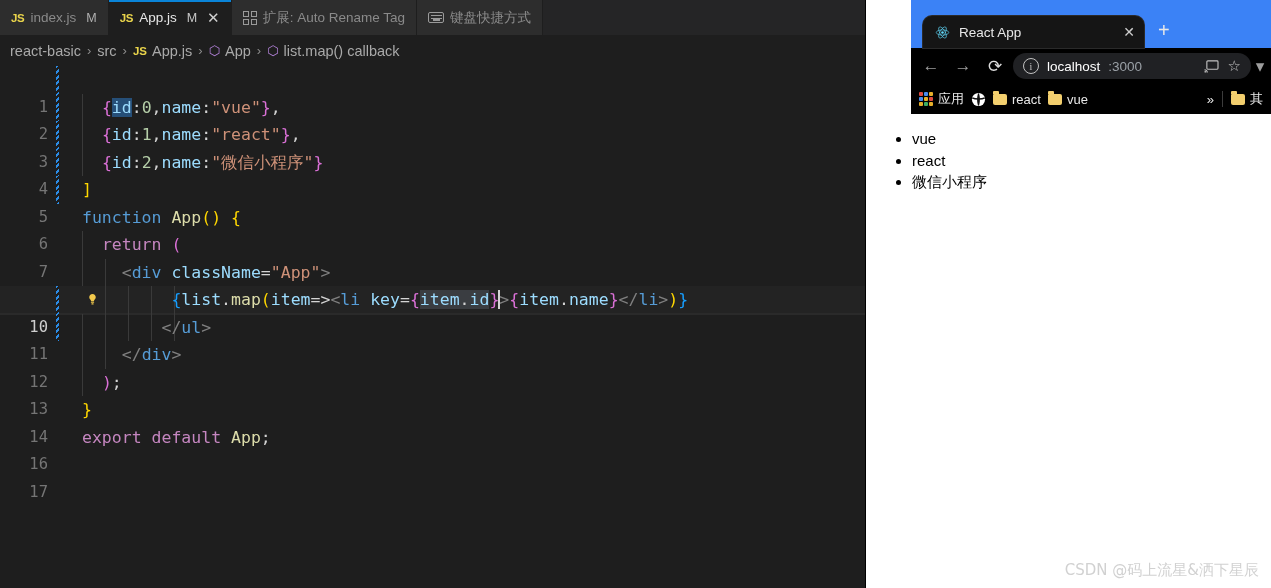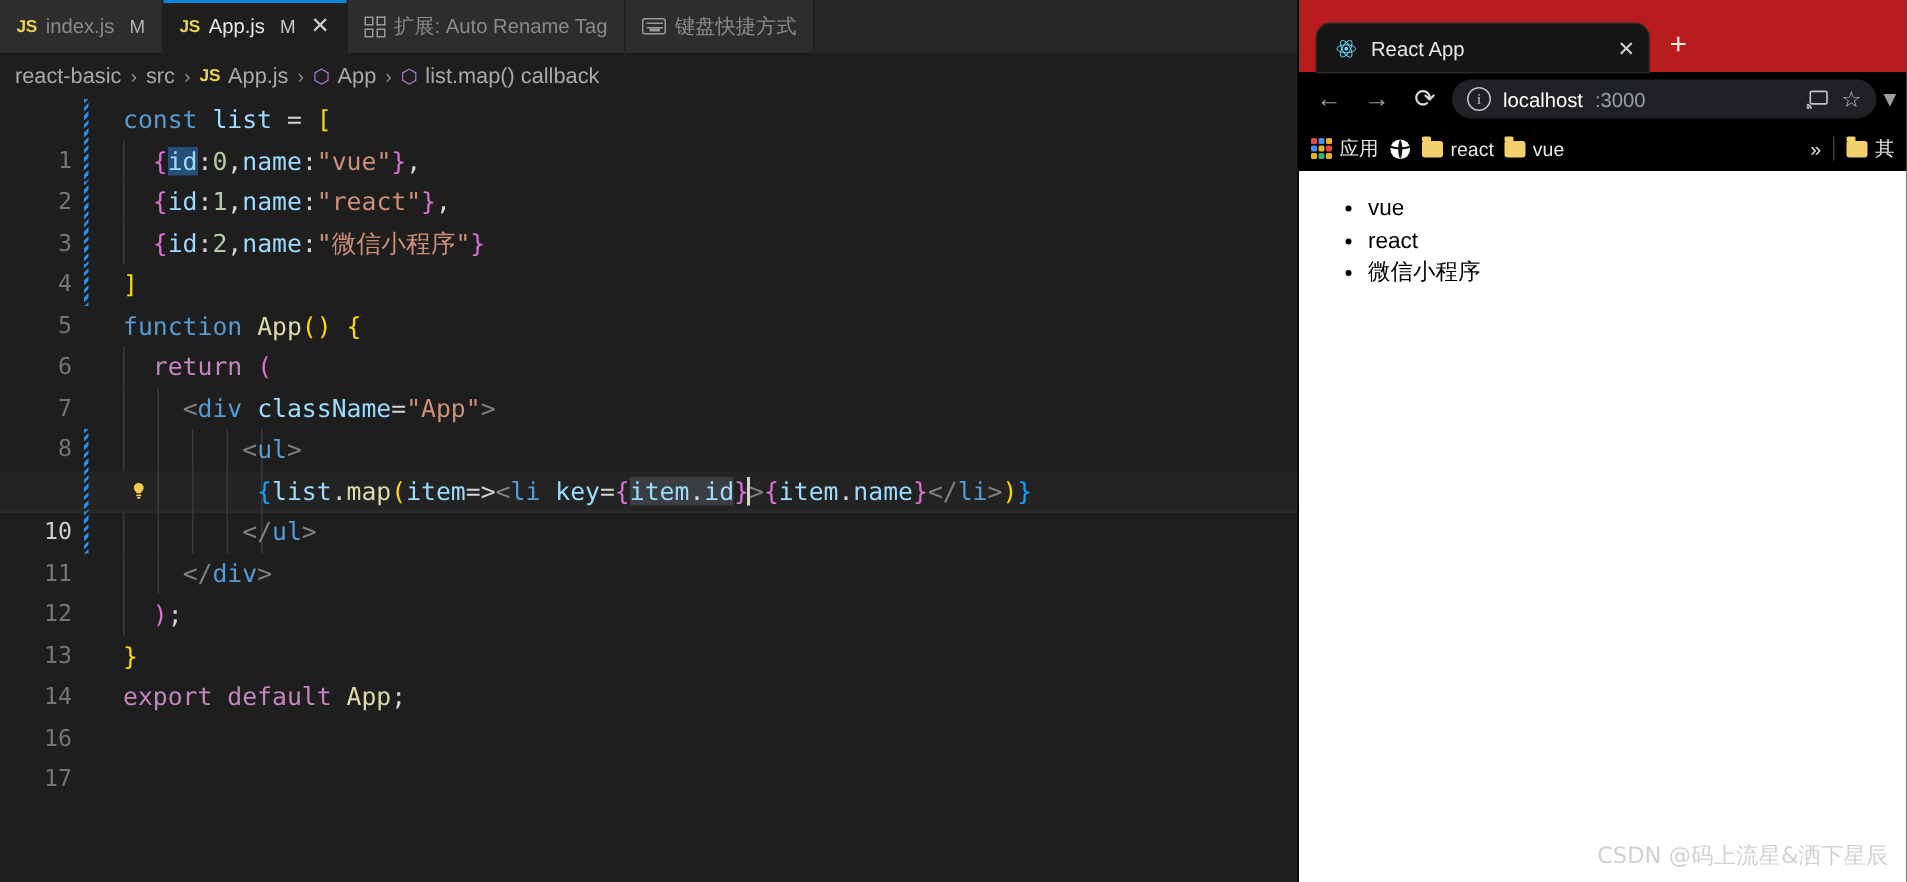--- a/index.html
+++ b/index.html
@@ -3,21 +3,21 @@
 <meta charset="utf-8">
 <style>
   html,body{margin:0;padding:0;}
   body{
     width:1271px;height:588px;overflow:hidden;
     background:#1e1e1e;
     font-family:"Liberation Sans","DejaVu Sans",sans-serif;
     position:relative;
   }
   
-  #vscode{position:absolute;left:0;top:0;width:1035px;height:588px;background:#404040;}
+  #vscode{position:absolute;left:0;top:0;width:1035px;height:588px;background:#5eead4;}
   .tabbar{height:35px;background:#252526;display:flex;align-items:stretch;}
   .tab{display:flex;align-items:center;gap:6px;padding:0 11px;
        background:#2d2d2d;color:#8a8a8a;font-size:13.5px;position:relative;
        border-right:1px solid #1e1e1e;white-space:nowrap;}
   .tab.active{background:#1e1e1e;color:#e7e7e7;}
   .tab.active::before{content:"";position:absolute;left:0;right:0;top:0;height:2px;background:#0a84d8;}
   .tab .jsicon{color:#e9d44b;font-weight:bold;font-size:11.5px;letter-spacing:-.3px;font-family:"Liberation Sans",sans-serif;}
   .tab .mbadge{color:#b0b0b0;font-size:12.5px;margin-left:4px;}
   .tab.active .mbadge{color:#c8c8c8;}
   .tab .closex{color:#cfcfcf;font-size:15px;margin-left:4px;line-height:1;}
@@ -57,21 +57,21 @@
   
   .kw{color:#569cd6}.kw2{color:#c586c0}.var{color:#9cdcfe}.fn{color:#dcdcaa}
   .num{color:#b5cea8}.str{color:#ce9178}.pun{color:#d4d4d4}.brkY{color:#ffd700}
   .brkP{color:#da70d6}.brkB{color:#179fff}.tag{color:#569cd6}.attr{color:#9cdcfe}
   .gray{color:#808080}.sel{background:#264f78}.wordhl{background:#3a3d41}
   .cursor{display:inline-block;width:2px;height:19px;background:#d4d4d4;vertical-align:-4px;margin:0 -1px;}
 
   
   #browser{position:absolute;left:866px;top:0;width:405px;height:588px;background:#fff;
            box-shadow:-1px 0 0 #000;}
-  .bchrome{background:#b91c1c;padding-top:16px;}
+  .bchrome{background:#3b82f6;padding-top:16px;margin-left:45px;}
   .btabstrip{display:flex;align-items:flex-end;height:32px;padding-left:12px;}
   .btab{display:flex;align-items:center;gap:9px;background:#151515;height:32px;
         border-radius:9px 9px 0 0;padding:0 9px 0 12px;min-width:200px;
         color:#e8e8e8;font-size:13.5px;box-shadow:0 0 0 1px #2a2a2a;}
   .btab .tclose{margin-left:auto;color:#cfcfcf;font-size:14px;padding-left:16px;}
   .react-logo{width:15px;height:15px;flex:none;}
   .bnewtab{color:#e8e8e8;font-size:20px;line-height:1;padding:0 10px 4px 14px;align-self:center;}
   .btoolbar{display:flex;align-items:center;gap:4px;height:36px;padding:0 6px;background:#000;}
   .navbtn{width:28px;height:28px;display:flex;align-items:center;justify-content:center;
           color:#9d9d9d;font-size:17px;}
@@ -153,21 +153,20 @@
     <span class="bc-sep">›</span>
     <span class="bc-sym">⬡</span>
     <span>list.map() callback</span>
   </div>
 
   <div class="editor">
 
     <div class="crow">
       <span class="lnum">1</span>
       <span class="diffbar"></span>
-      <span class="ctext"><span class="kw">const</span> <span class="var">list</span> <span class="pun">=</span> <span class="brkY">[</span></span>
     </div>
 
     <div class="crow">
       <span class="lnum">2</span>
       <span class="diffbar"></span>
       <span class="indent" style="left:82px"></span>
       <span class="ctext">  <span class="brkP">{</span><span class="var sel">id</span><span class="pun">:</span><span class="num">0</span><span class="pun">,</span><span class="var">name</span><span class="pun">:</span><span class="str">"vue"</span><span class="brkP">}</span><span class="pun">,</span></span>
     </div>
 
     <div class="crow">
@@ -201,30 +200,20 @@
       <span class="ctext">  <span class="kw2">return</span> <span class="brkP">(</span></span>
     </div>
 
     <div class="crow">
       <span class="lnum">8</span>
       <span class="indent" style="left:82px"></span>
       <span class="indent" style="left:105px"></span>
       <span class="ctext">    <span class="gray">&lt;</span><span class="tag">div</span> <span class="attr">className</span><span class="pun">=</span><span class="str">"App"</span><span class="gray">&gt;</span></span>
     </div>
 
-    <div class="crow">
-      <span class="lnum">9</span>
-      <span class="diffbar"></span>
-      <span class="indent" style="left:82px"></span>
-      <span class="indent" style="left:105px"></span>
-      <span class="indent" style="left:128px"></span>
-      <span class="indent" style="left:151px"></span>
-      <span class="indent" style="left:174px"></span>
-      <span class="ctext">        <span class="gray">&lt;</span><span class="tag">ul</span><span class="gray">&gt;</span></span>
-    </div>
 
     <div class="crow current">
       <span class="lnum">10</span>
       <span class="diffbar"></span>
       <svg class="bulb" viewBox="0 0 16 16">
         <path d="M8 1.2c-2.4 0-4 1.8-4 3.9 0 1.5.8 2.4 1.5 3.2.4.5.6.9.6 1.4h3.8c0-.5.2-.9.6-1.4.7-.8 1.5-1.7 1.5-3.2 0-2.1-1.6-3.9-4-3.9z" fill="#f2c94c"></path>
         <rect x="6" y="10.6" width="4" height="1.5" rx=".5" fill="#f2c94c"></rect>
         <rect x="6.6" y="12.7" width="2.8" height="1.4" rx=".7" fill="#f2c94c"></rect>
       </svg>
       <span class="indent" style="left:105px"></span>

